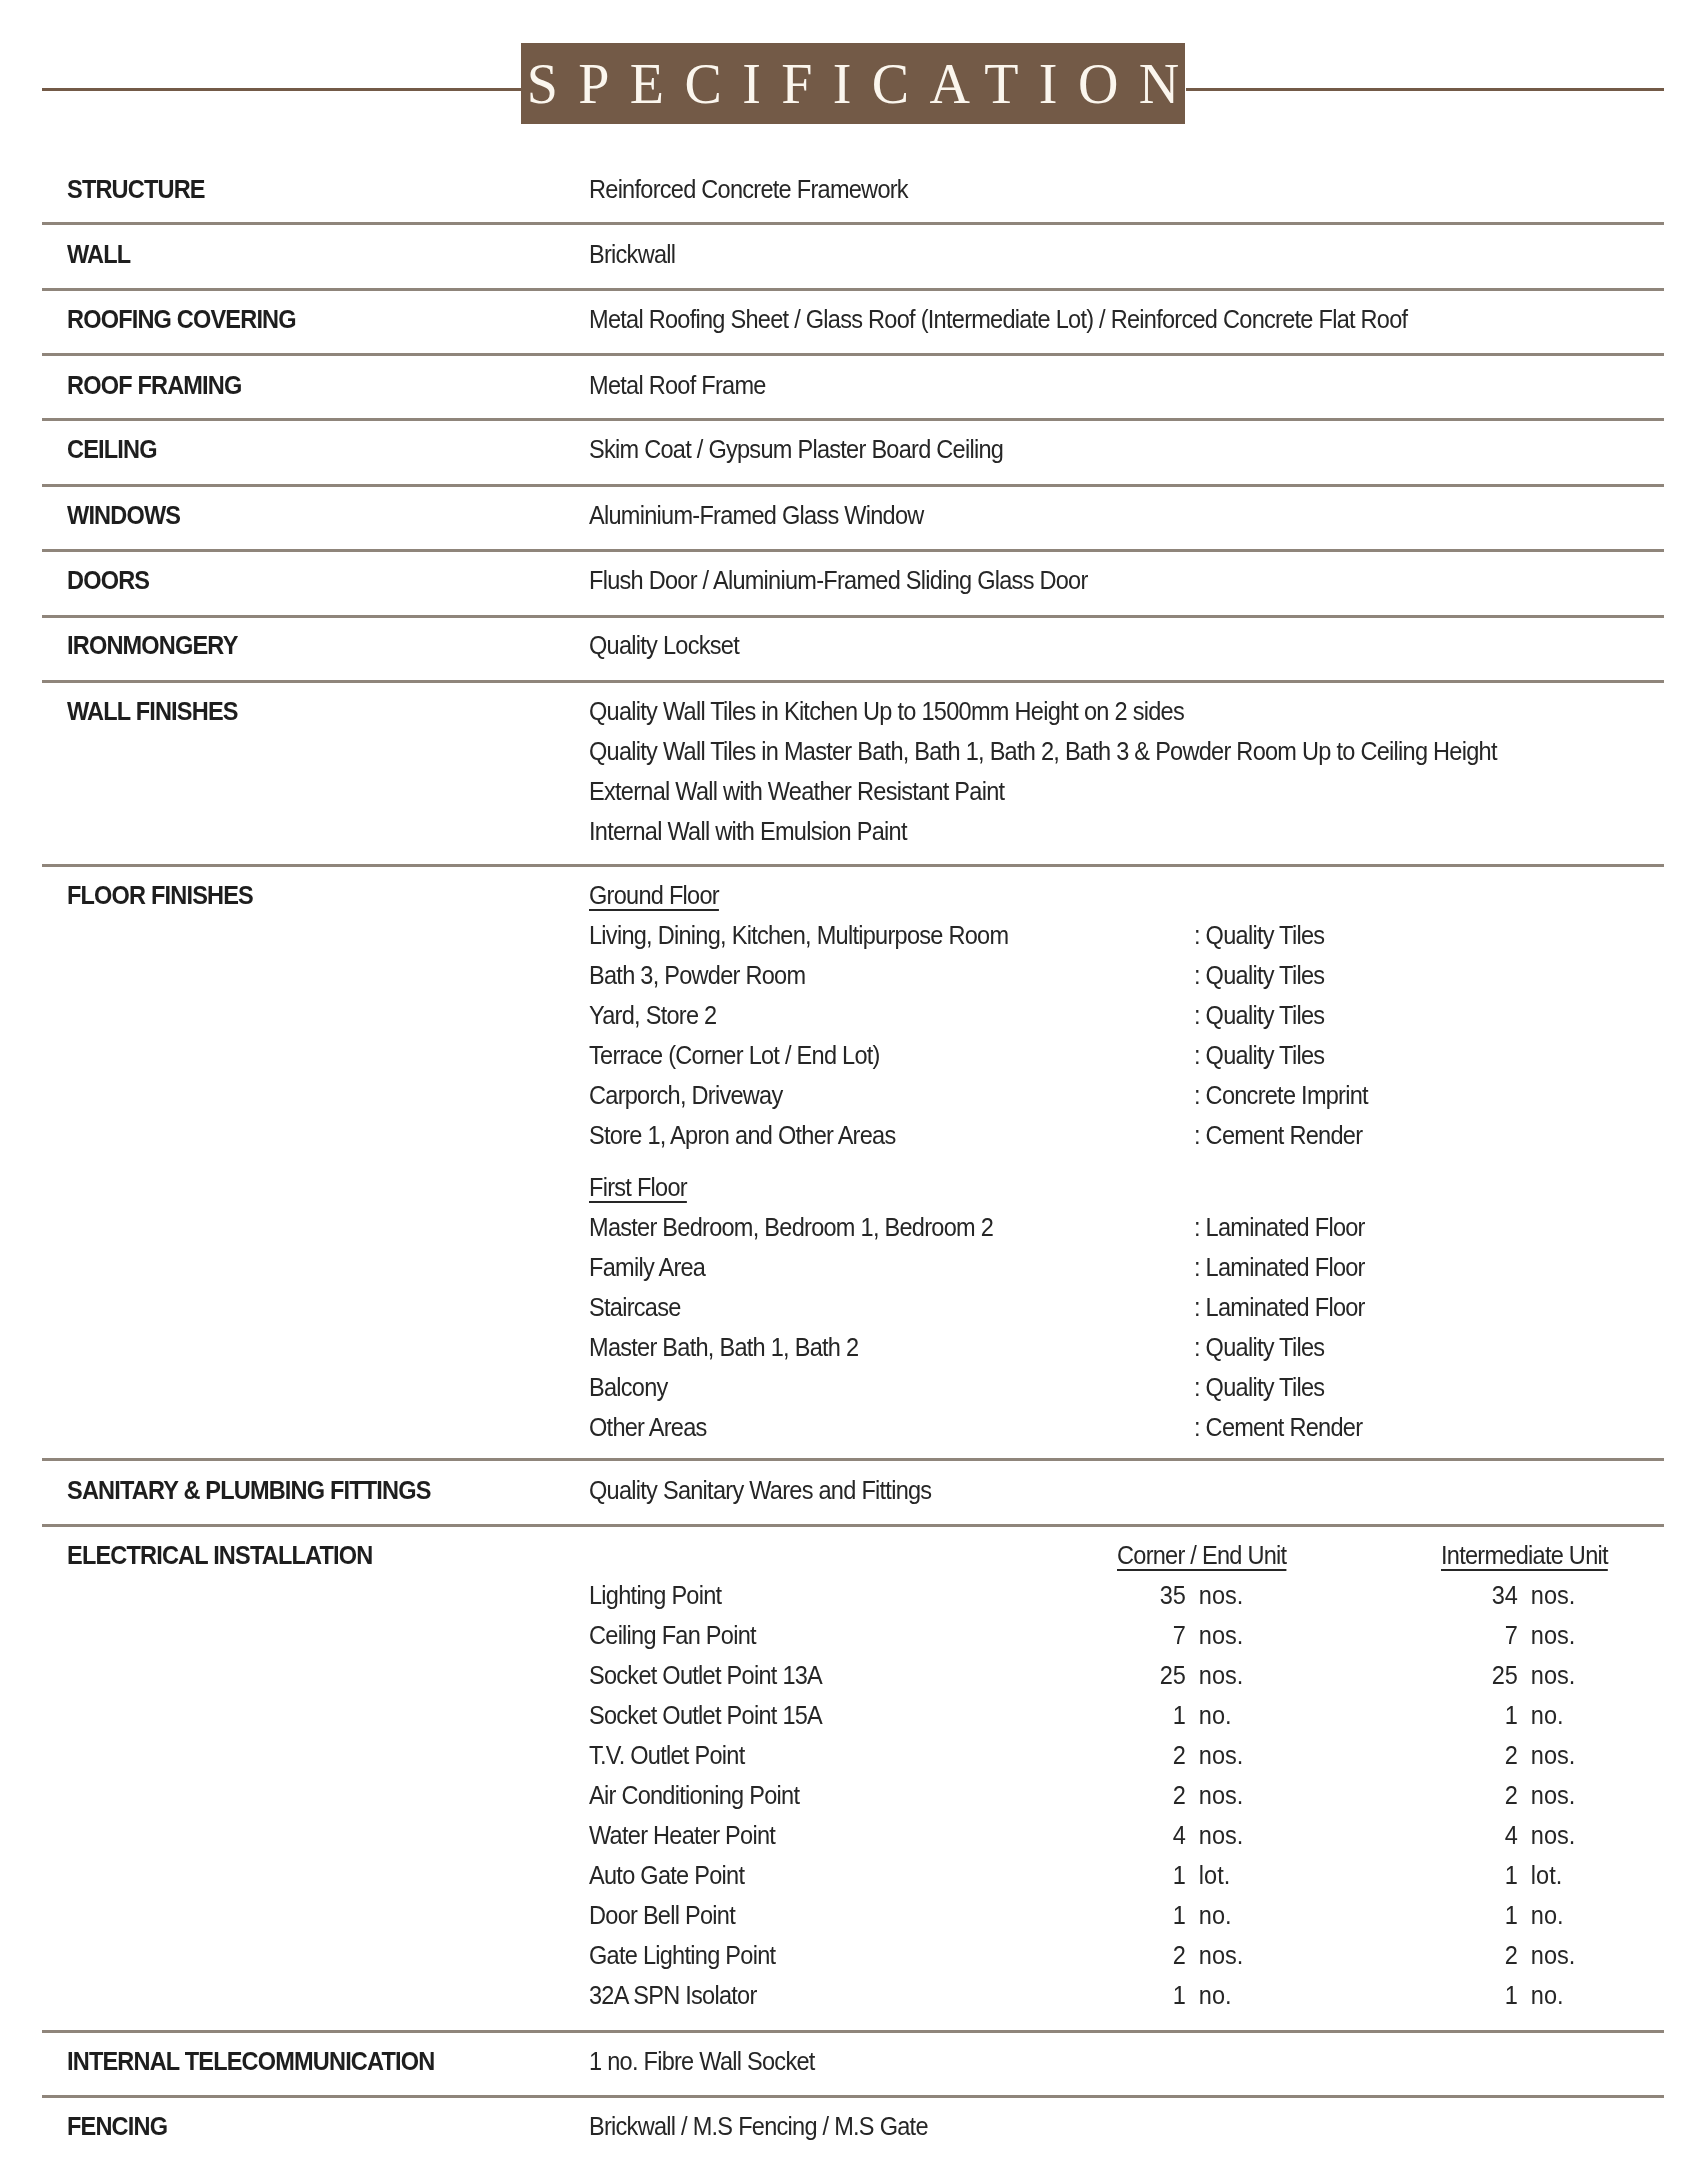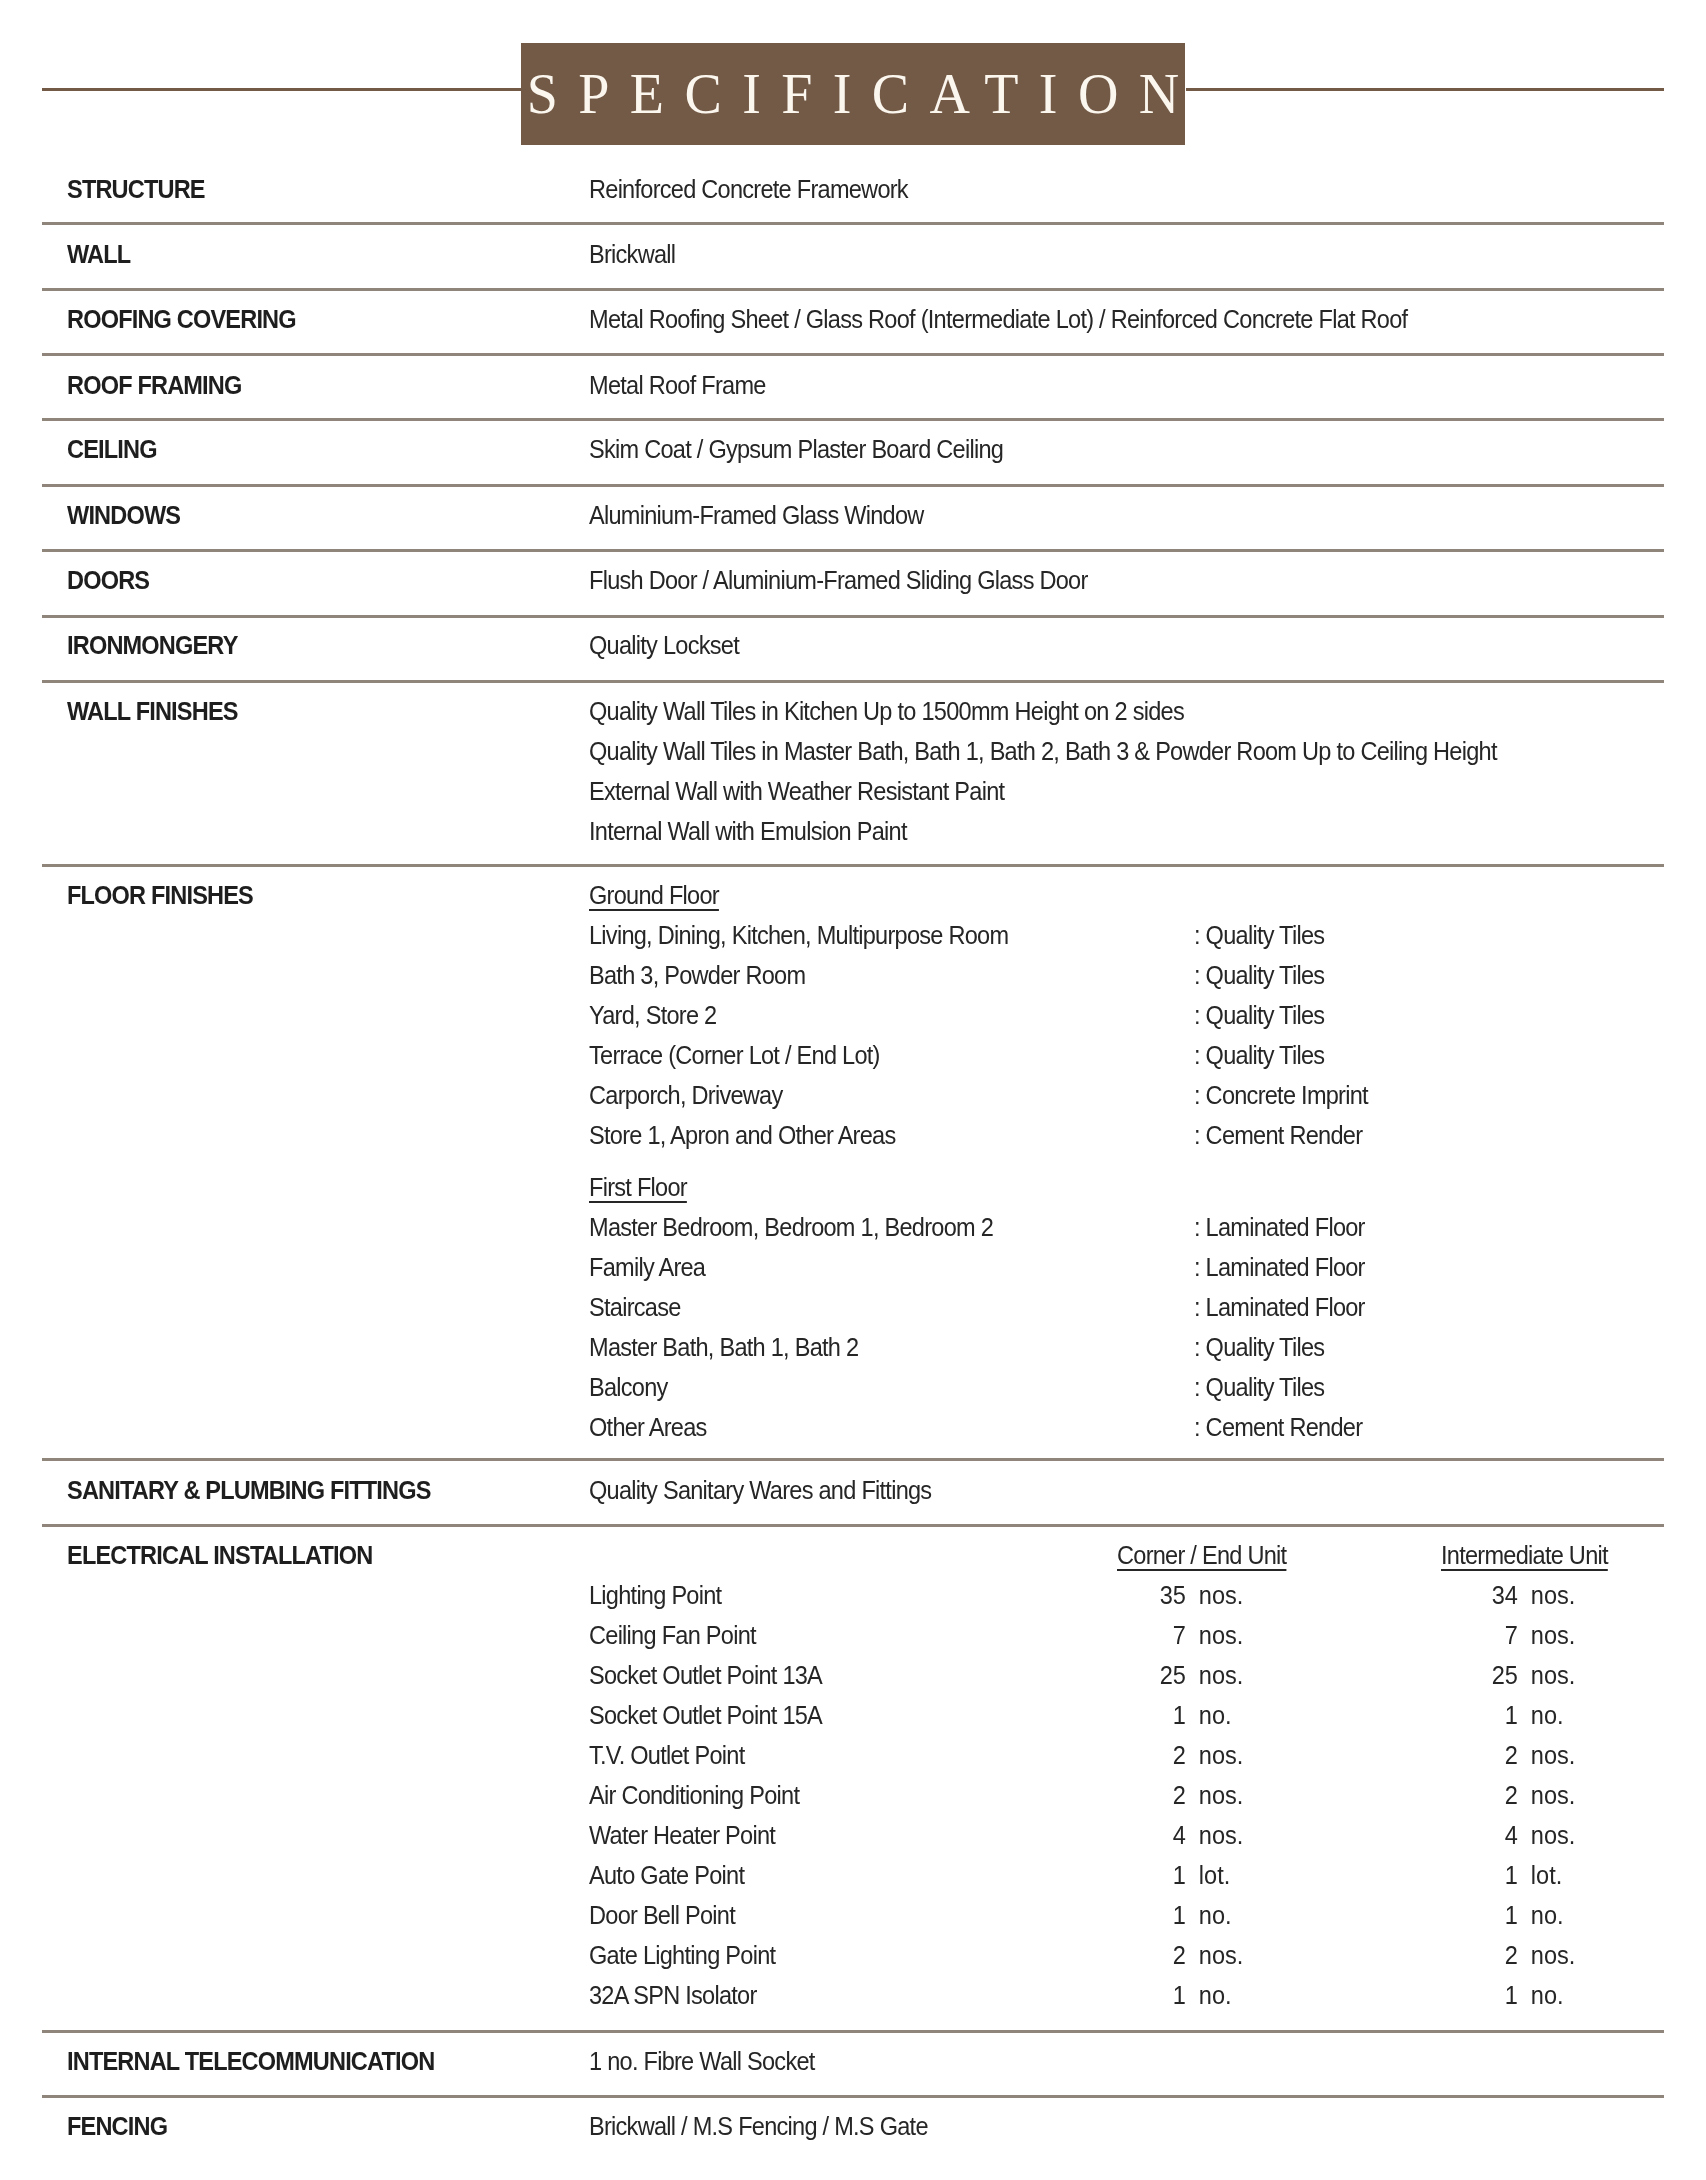--- a/index.html
+++ b/index.html
@@ -1,20 +1,20 @@
 <!DOCTYPE html>
 <html style="font-size:13.6px"><head>
 <meta charset="utf-8">
 <style>
   html, body { margin:0; padding:0; background:#ffffff; }
   body { width:1706px; height:2181px; position:relative; overflow:hidden;
          font-family:"Liberation Sans", sans-serif; color:#2a2a2a; }
   .rule { position:absolute; left:42px; width:1622px; height:2.6px; background:#8f857b; }
   .title-line { position:absolute; top:88px; height:3.4px; background:#735a47; }
-  .banner { position:absolute; left:521px; top:43px; width:664px; height:102px;
+  .banner { position:absolute; left:521px; top:43px; width:664px; height:81px;
             background:#735a47; display:flex; align-items:center; justify-content:center; }
   .banner span { font-family:"Liberation Serif", serif; color:#fbf6ee; font-size:56px;
                  letter-spacing:20.4px; padding-left:20.4px; }
   .label { position:absolute; left:67px; font-weight:bold; font-size:25.6px; letter-spacing:-0.9px;
            color:#1e1e1e; transform:scaleX(0.92); transform-origin:left center; white-space:nowrap; }
   .val { position:absolute; left:589px; font-size:25.6px; letter-spacing:-0.8px;
          color:#262626; transform:scaleX(0.92); transform-origin:left center; white-space:nowrap; }
   .sub { text-decoration:underline; text-underline-offset:5.1px; text-decoration-thickness:1.7px; }
   .finish { position:absolute; left:1194px; font-size:25.6px; letter-spacing:-0.8px; color:#262626;
             transform:scaleX(0.92); transform-origin:left center; white-space:nowrap; }

